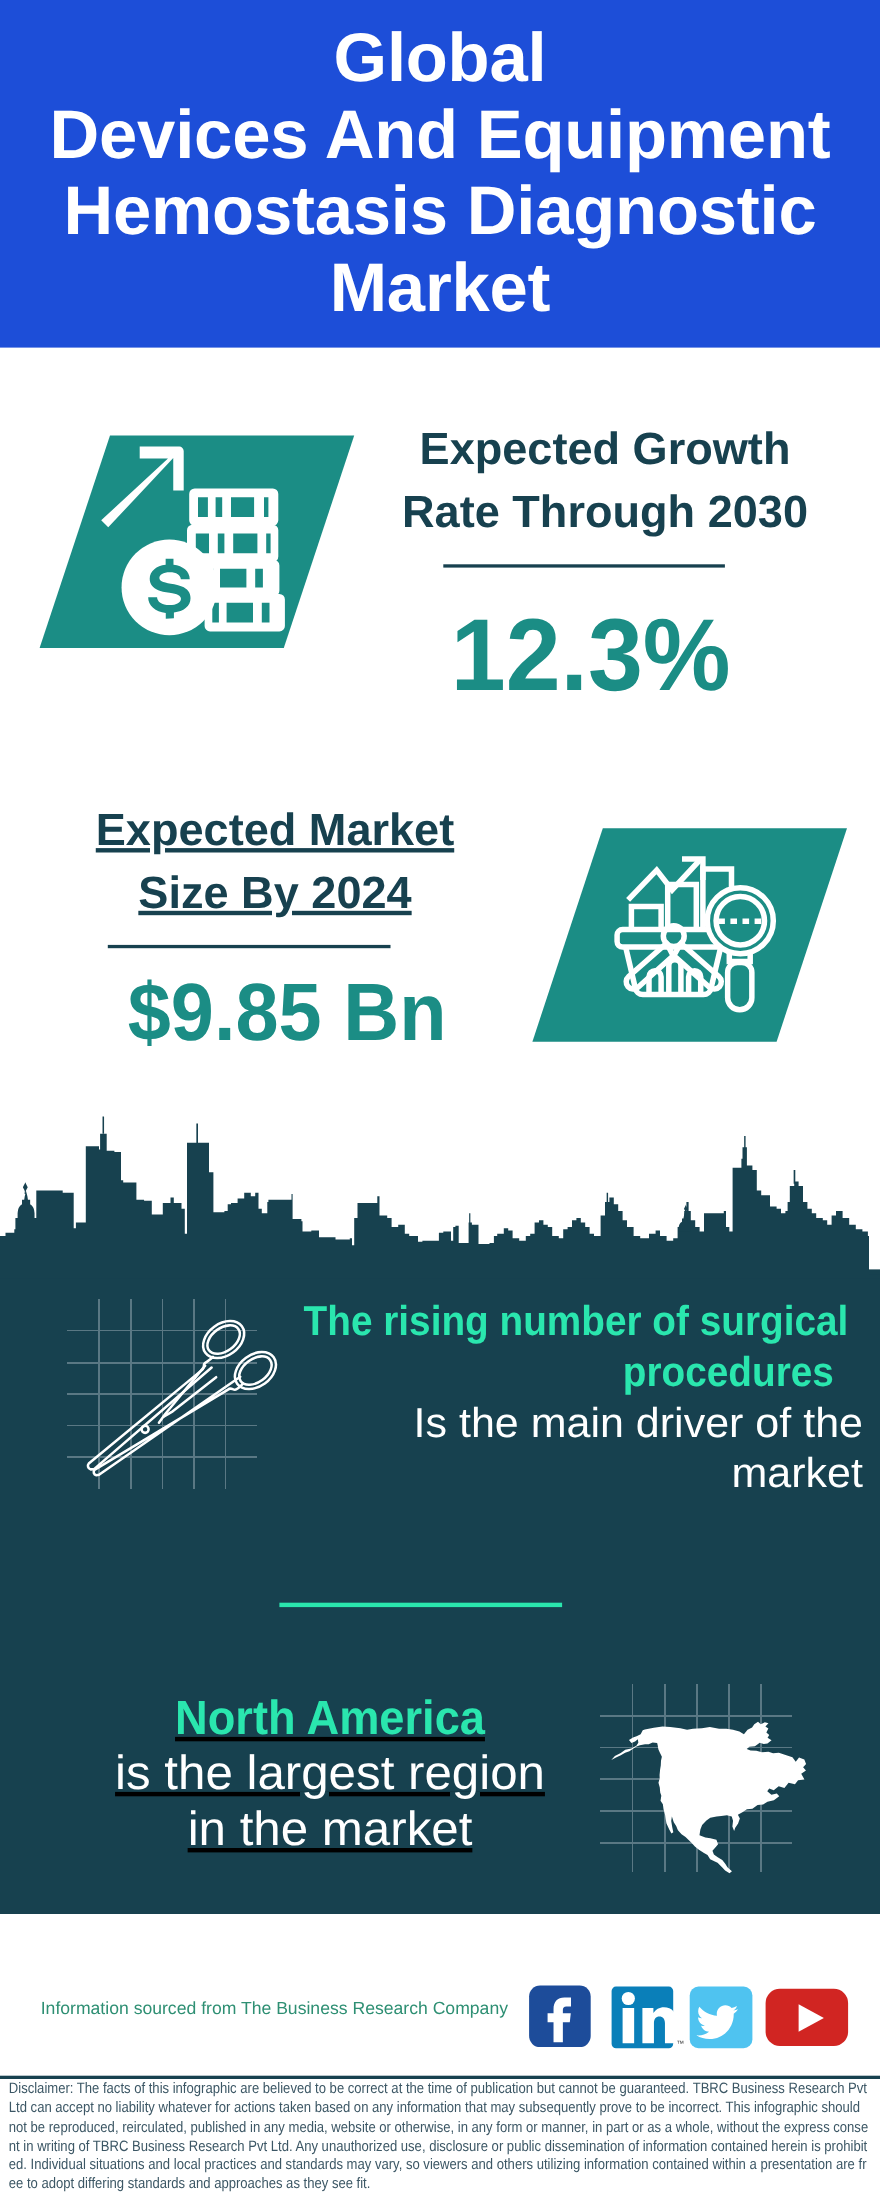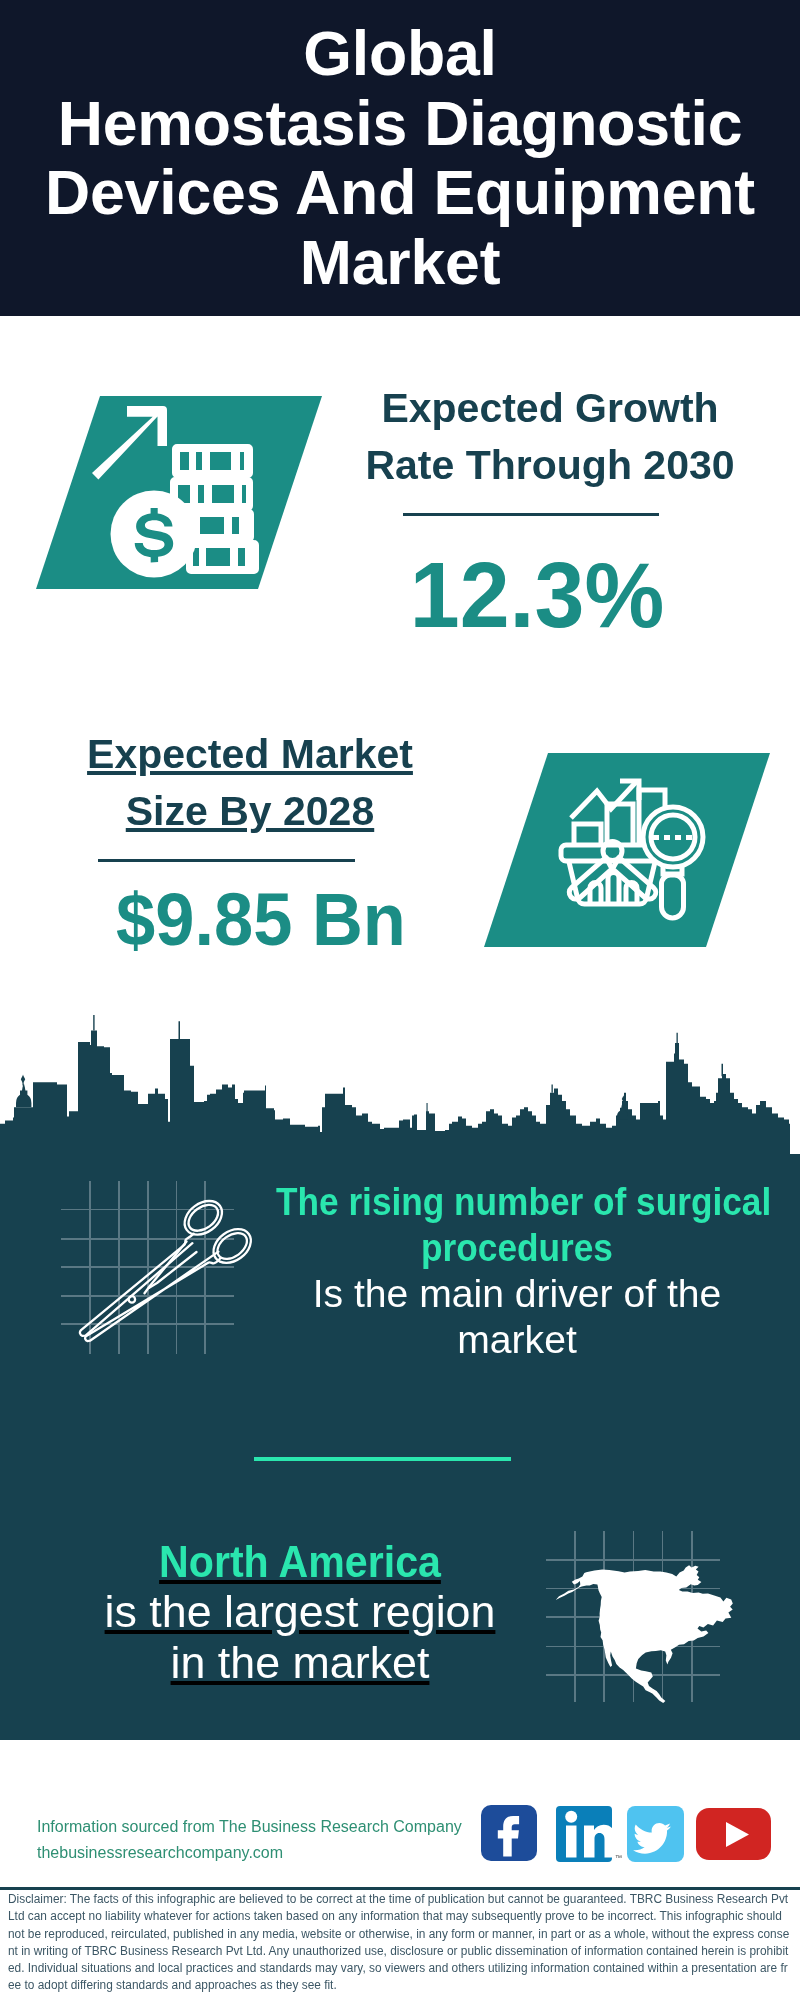--- a/index.html
+++ b/index.html
@@ -2,21 +2,21 @@
 <html><head>
 <meta charset="utf-8">
 <style>
   *{margin:0;padding:0;box-sizing:border-box;}
   html,body{width:800px;height:2000px;}
   body{font-family:"Liberation Sans",sans-serif;background:#ffffff;overflow:hidden;
        -webkit-font-smoothing:antialiased;}
   .page{position:relative;width:800px;height:2000px;background:#fff;overflow:hidden;}
 
   
-  .header{position:absolute;left:0;top:0;width:800px;height:365px;background:#0f172a;}
+  .header{position:absolute;left:0;top:0;width:800px;height:365px;background:#1d4ed8;}
   .header-title{position:absolute;left:0;top:0;width:800px;text-align:center;color:#fff;
     font-size:62.6px;font-weight:bold;line-height:69.7px;letter-spacing:-0.2px;}
   .header-title .l1{display:block;}
 
   
   .white{position:absolute;left:0;top:316px;width:800px;height:684px;background:#fff;padding-left:10px;}
 
   .stat-label{position:absolute;color:#17414f;font-weight:bold;text-align:center;
     font-size:41px;line-height:57px;}
   .stat-rule{position:absolute;background:#17414f;height:3px;}
@@ -46,22 +46,22 @@
   .disclaimer{position:absolute;color:#3c5765;font-size:13.7px;line-height:17.3px;text-align:left;word-break:break-all;transform:scaleX(0.868);transform-origin:left top;}
 </style>
 </head>
 <body>
 
 <div class="page">
 
   <div class="header">
     <div class="header-title" style="top:19px;">
       <span class="l1">Global</span>
+      <span class="l1">Devices And Equipment</span>
       <span class="l1">Hemostasis Diagnostic</span>
-      <span class="l1">Devices And Equipment</span>
       <span class="l1">Market</span>
     </div>
   </div>
 
   <div class="dark">
 
     <svg width="200" height="200" viewBox="55 1170 200 200" style="position:absolute;left:55px;top:16px;">
       <g stroke="#5a7884" stroke-width="1.7" fill="none" shape-rendering="crispEdges">
         <path d="M60.7,1209.5 H233.5 M60.7,1238.8 H233.5 M60.7,1267.3 H233.5 M60.7,1295.9 H233.5 M60.7,1324.3 H233.5"></path>
         <path d="M90.2,1180.5 V1353.8 M119,1180.5 V1353.8 M147.7,1180.5 V1353.8 M176.4,1180.5 V1353.8 M205,1180.5 V1353.8"></path>
@@ -79,21 +79,21 @@
 
         <path d="M220.9,1257.8 c-3.3,3.6 -5.4,5.5 -7.3,5.6 c-2.1,0.1 -3.7,-2.5 -6.3,-0.1
                  L85.9,1336.2 a3,3 0 0 0 1.6,4.9 l2.5,-0.4 L218.4,1251.6"></path>
 
         <path d="M186.5,1241.5 L150.2,1285.5 L144.5,1293.3"></path>
         <path d="M196.5,1252 L157,1283 L148.8,1287.9"></path>
         <circle cx="131.9" cy="1299.4" r="3.2"></circle>
       </g>
     </svg>
 
-    <div class="blocktext" style="left:257px;top:25px;width:520px;">
+    <div class="blocktext" style="left:257px;top:25px;width:520px;text-align:right;">
       <span class="green-head">The rising number of surgical</span>
       <span class="green-head">procedures</span>
       <span class="white-txt">Is the main driver of the</span>
       <span class="white-txt">market</span>
     </div>
 
     <div class="divider" style="left:254px;top:303px;width:257px;"></div>
 
     <div class="blocktext region-block" style="left:45px;top:383px;width:510px;">
       <span class="green-head">North America</span>
@@ -125,21 +125,20 @@
       <polygon points="23,1073 25.2,1077 23,1081 20.8,1077"></polygon>
       <path d="M617,1116 v-3 a5,6 0 0 1 3,-5.5 v-3 h1.3 l0.4,-2 l0.8,-3 l0.8,3 l0.4,2 h1.3 v3 a5,6 0 0 1 3,5.5 v3 z"></path>
       <polygon points="622.9,1100 623.4,1092 623.9,1100"></polygon>
       <polygon points="623.4,1093 625,1096 623.4,1099 621.8,1096"></polygon>
     </g>
   </svg>
 
   <div class="footer">
     <div class="src-text" style="left:37px;top:34px;">
       <span style="display:block">Information sourced from The Business Research Company</span>
-      <span style="display:block">thebusinessresearchcompany.com</span>
     </div>
 
     <svg width="300" height="64" viewBox="478 1802 300 64" style="position:absolute;left:478px;top:22px;">
       <g>
         <rect x="481" y="1805" width="56" height="56" rx="10" fill="#1d4c9a"></rect>
         <path fill="#ffffff" d="M519.1,1816 h-6 c-6.4,0 -9.9,3.9 -9.9,10.5 v3.7 h-5.4 v8.2 h5.4 v18.1 h8.5
           v-18.1 h6.3 l0.9,-8.2 h-7.2 v-2.9 c0,-2 1,-3.1 3.1,-3.1 h4.3 z"></path>
       </g>
       <g>
         <rect x="556" y="1806" width="56" height="56" rx="4" fill="#0a7fb9"></rect>
@@ -210,21 +209,21 @@
 
     <div class="stat-label" style="left:340px;top:64px;width:420px;">
       <span style="display:block">Expected Growth</span>
       <span style="display:block">Rate Through 2030</span>
     </div>
     <div class="stat-rule" style="left:403px;top:197px;width:256px;"></div>
     <div class="stat-value" style="left:344px;top:233px;width:386px;font-size:93px;line-height:93px;transform:scaleX(0.965);">12.3%</div>
 
     <div class="stat-label" style="left:40px;top:410px;width:420px;text-decoration:underline;">
       <span style="display:block">Expected Market</span>
-      <span style="display:block">Size By 2028</span>
+      <span style="display:block">Size By 2024</span>
     </div>
     <div class="stat-rule" style="left:98px;top:543px;width:257px;"></div>
     <div class="stat-value" style="left:68px;top:567px;width:386px;font-size:74px;line-height:74px;transform:scaleX(0.952);">$9.85 Bn</div>
 
     <svg class="para-svg" width="300" height="210" viewBox="470 745 300 210" style="position:absolute;left:470px;top:429px;">
       <polygon points="548,753 770,753 706,947 484,947" fill="#1b8d85"></polygon>
       <g fill="none" stroke="#ffffff" stroke-width="5" stroke-linecap="butt" stroke-linejoin="miter">
 
         <polyline points="571,818 597,791 611,809 637,781"></polyline>
         <polyline points="620,781 639,781 639,800"></polyline>

